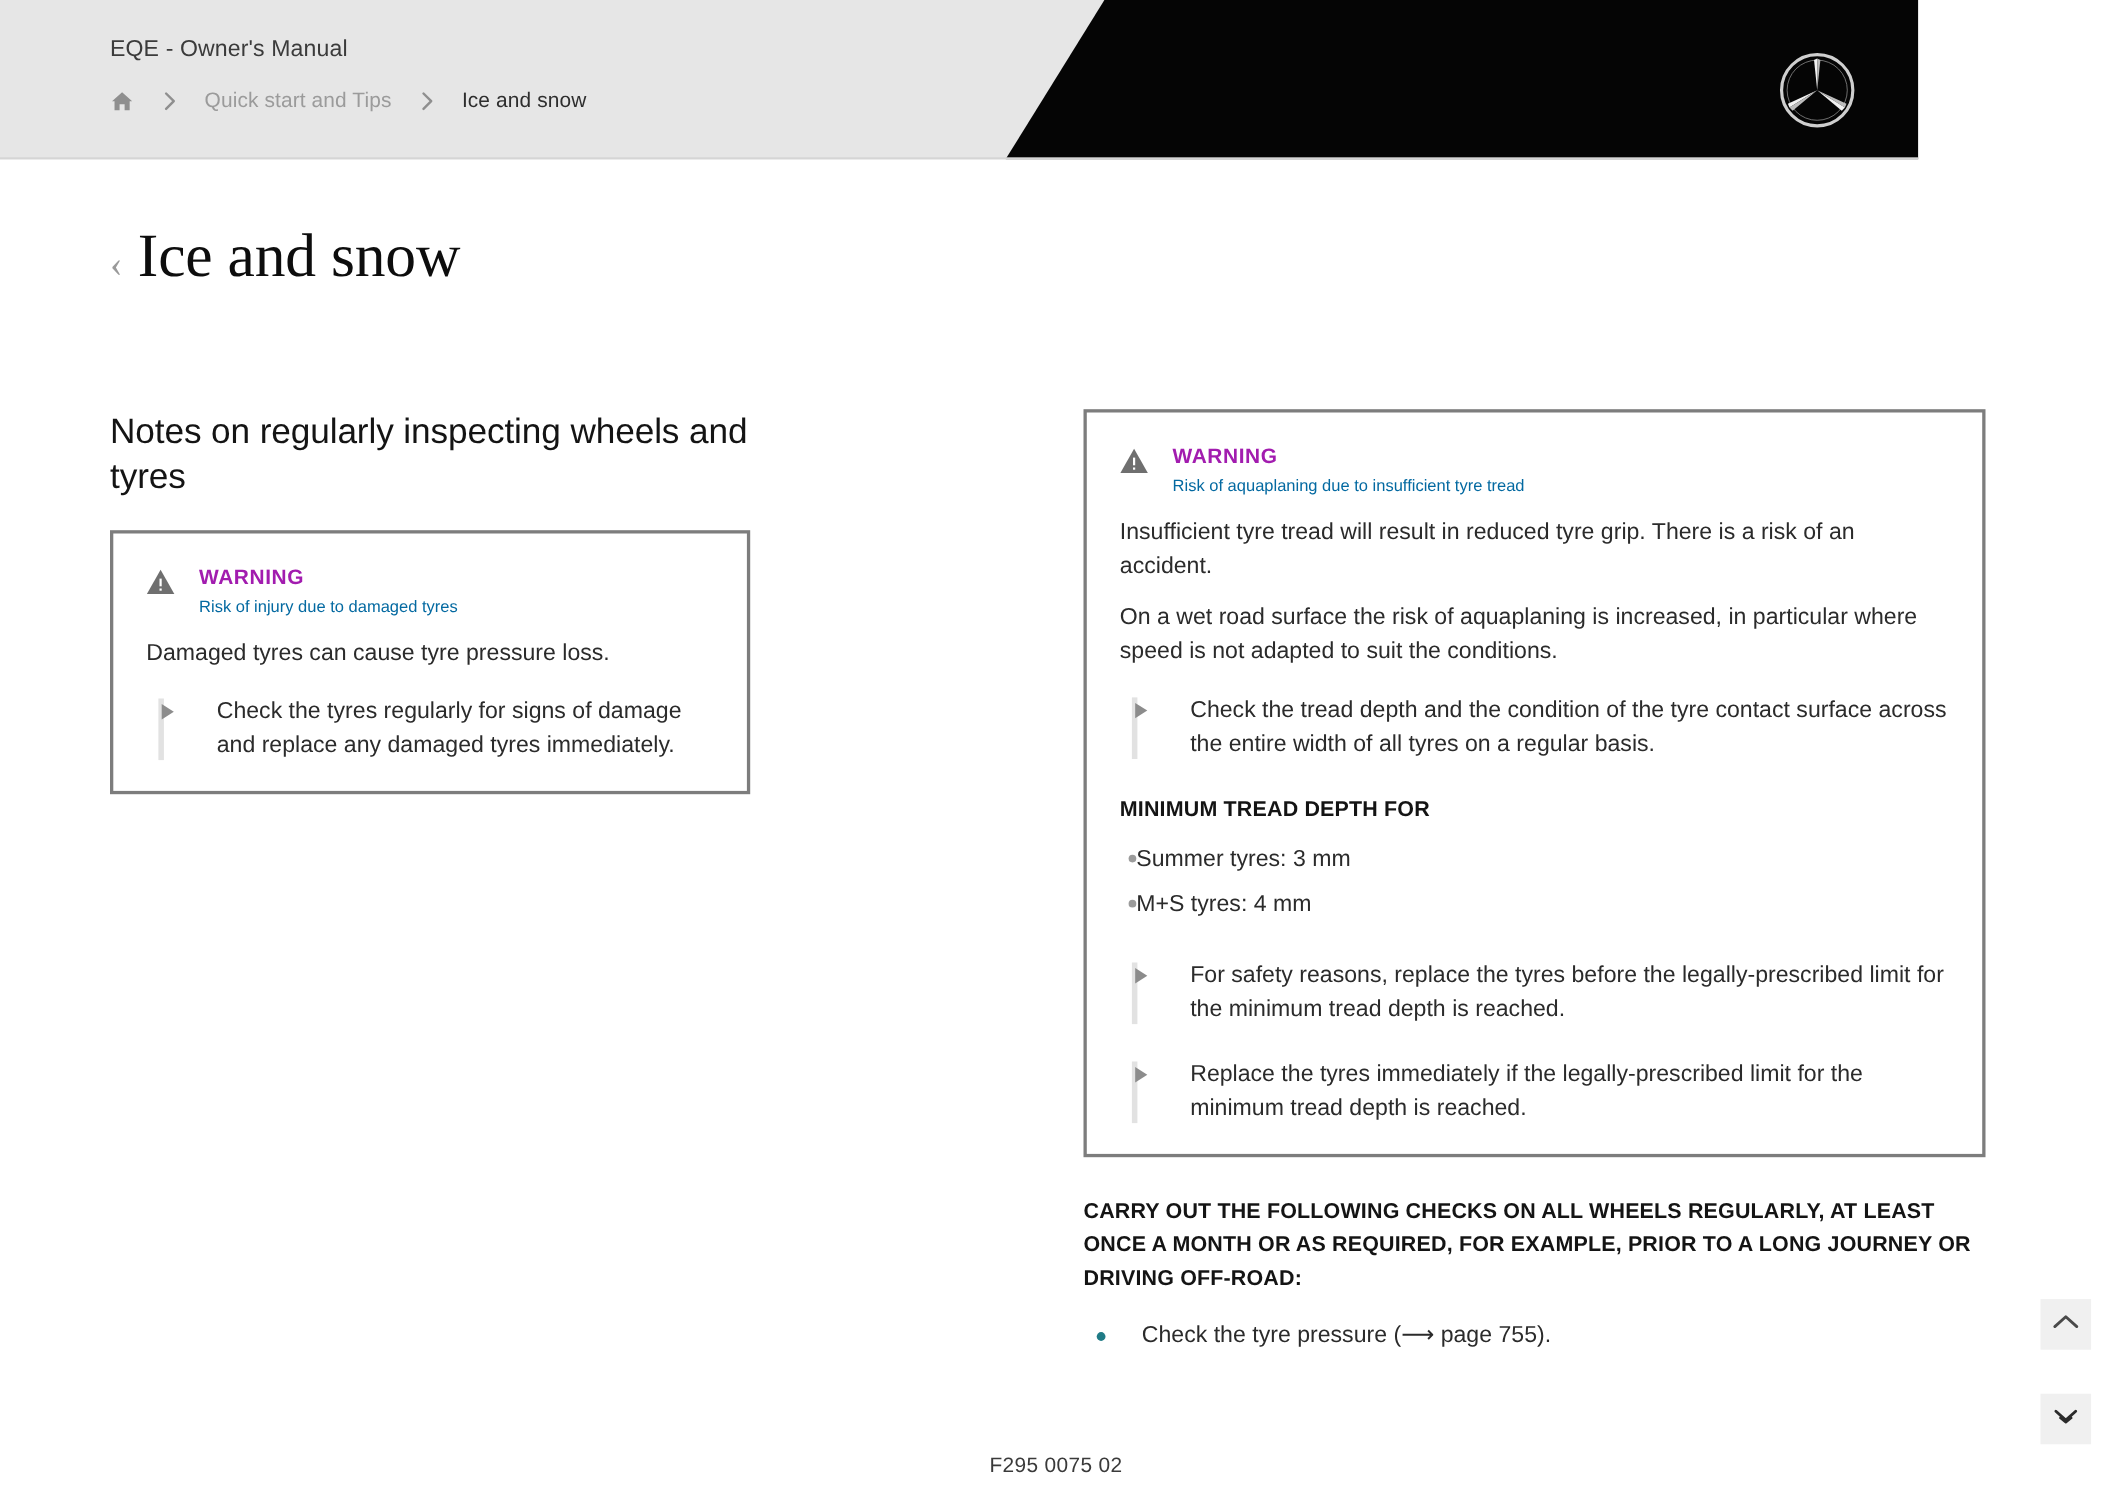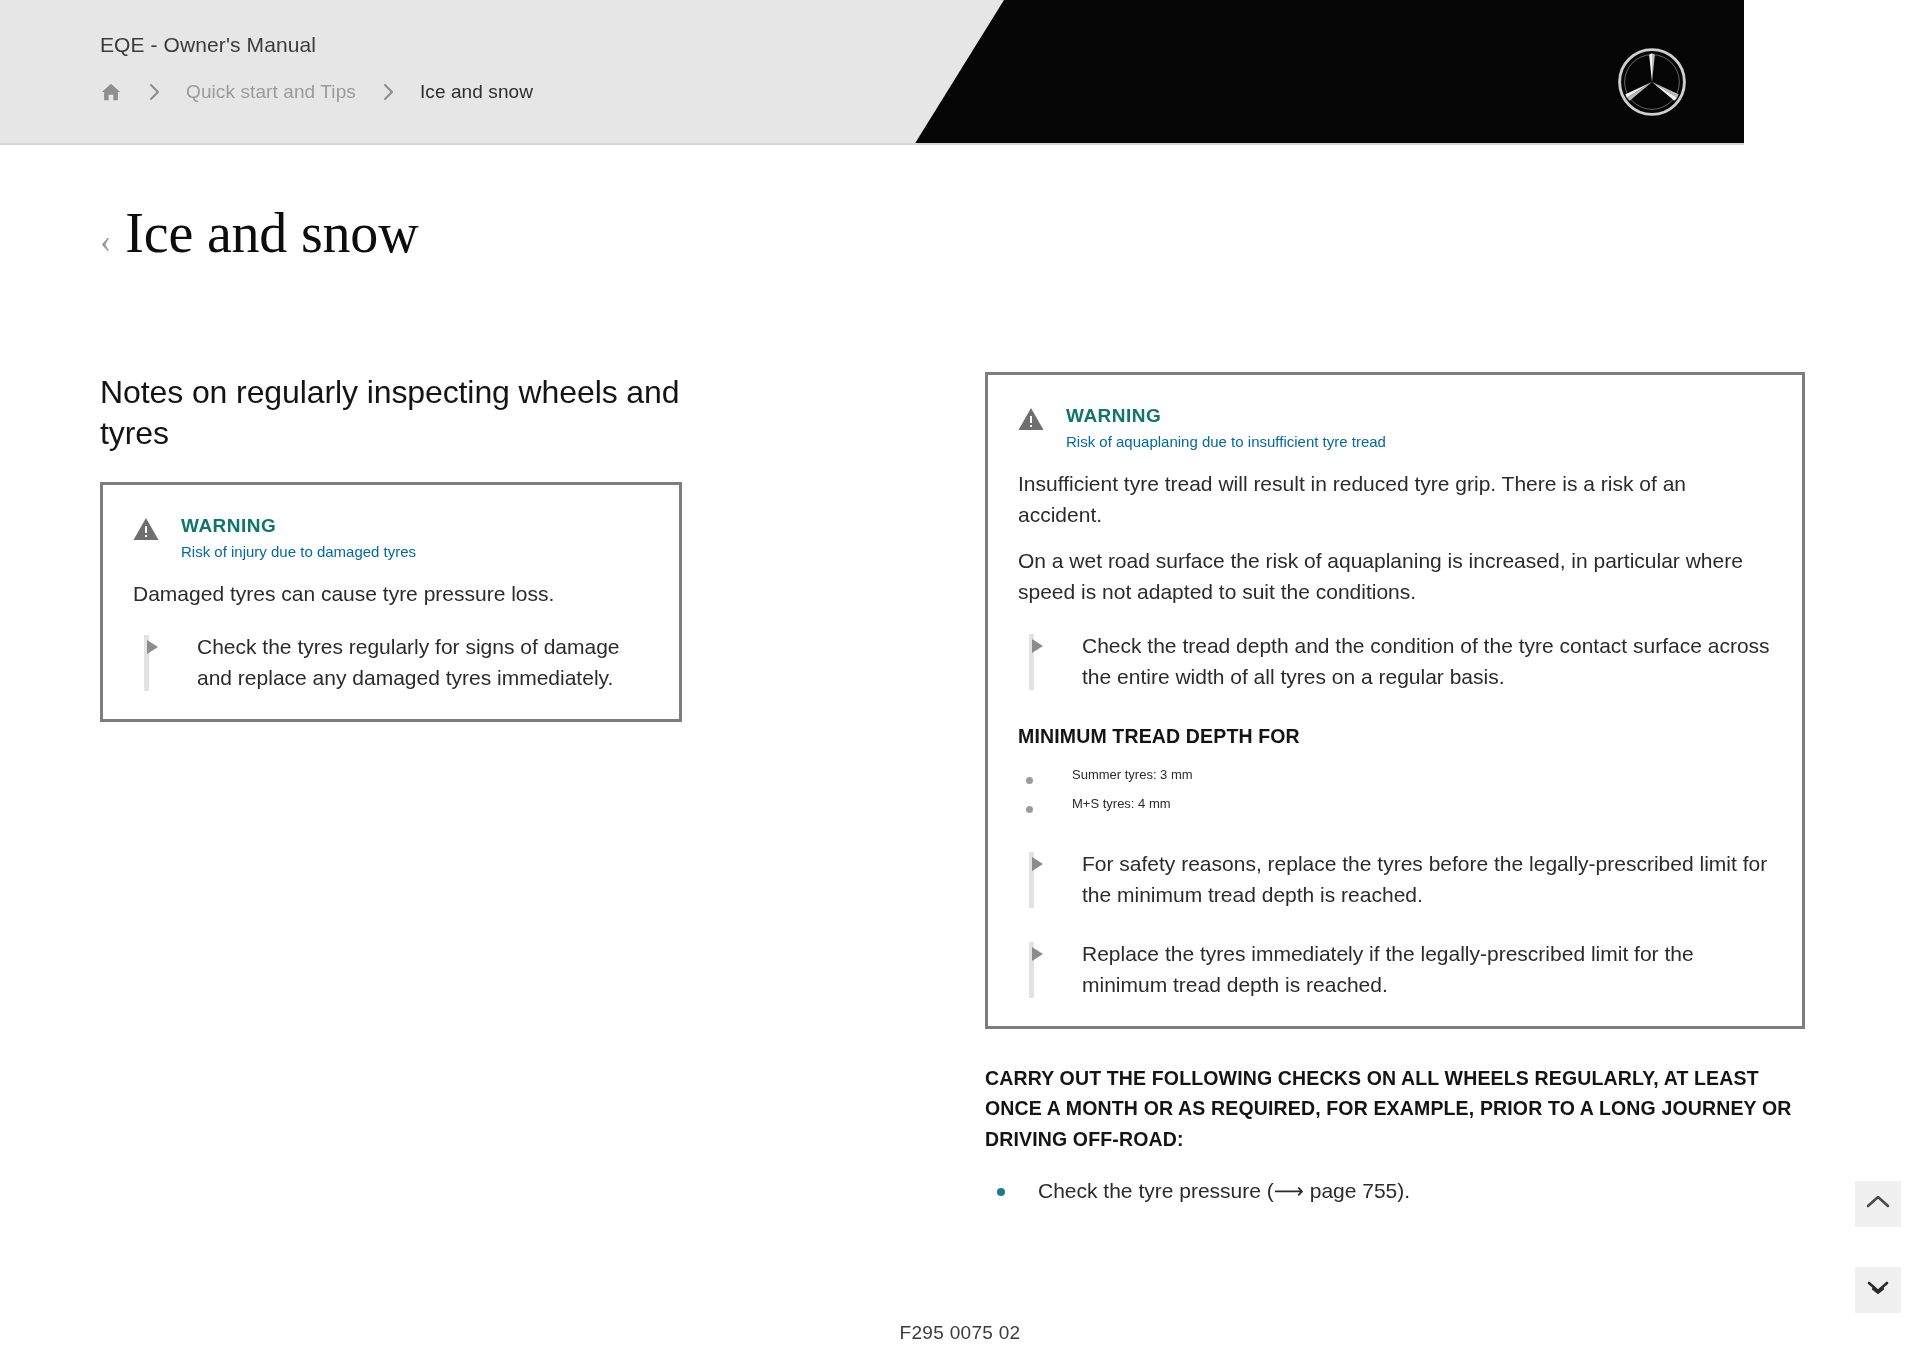--- a/index.html
+++ b/index.html
@@ -125,21 +125,21 @@
   .warn-head {
     display: flex;
     align-items: flex-start;
     gap: 22px;
     margin-bottom: 16px;
   }
   .warn-tri { flex: 0 0 auto; margin-top: 4px; }
   .warn-label {
     font-size: 19px;
     font-weight: bold;
-    color: #0f766e;
+    color: #a21caf;
     letter-spacing: .5px;
     line-height: 1.35;
   }
   .warn-sub {
     font-size: 15px;
     color: #0369a1;
     line-height: 1.4;
     margin-top: 2px;
   }
   .warn-body {
@@ -193,24 +193,23 @@
   }
   .rb-dot {
     flex: 0 0 auto;
     width: 7px; height: 7px;
     border-radius: 50%;
     background: #9b9b9b;
     margin-top: 11px;
     margin-left: 8px;
   }
   .rb-text {
-    font-size: 13px;
+    font-size: 21px;
     color: #2b2b2b;
     line-height: 1.45;
-    margin-left: 39px;
   }
 
   .sub-caps {
     font-size: 19.5px;
     font-weight: bold;
     color: #141414;
     letter-spacing: .15px;
     margin-top: 30px;
     line-height: 1.45;
   }

